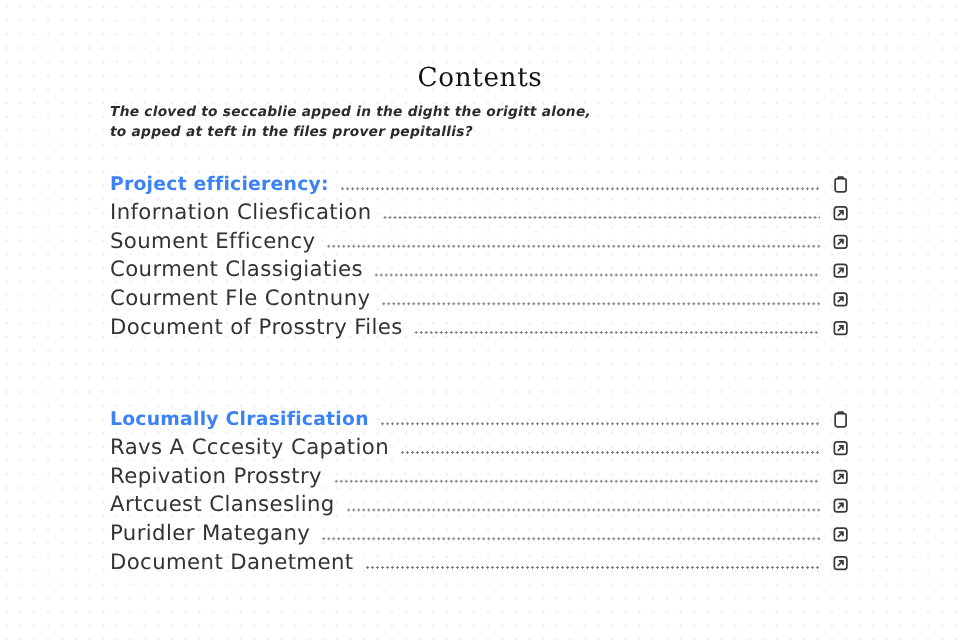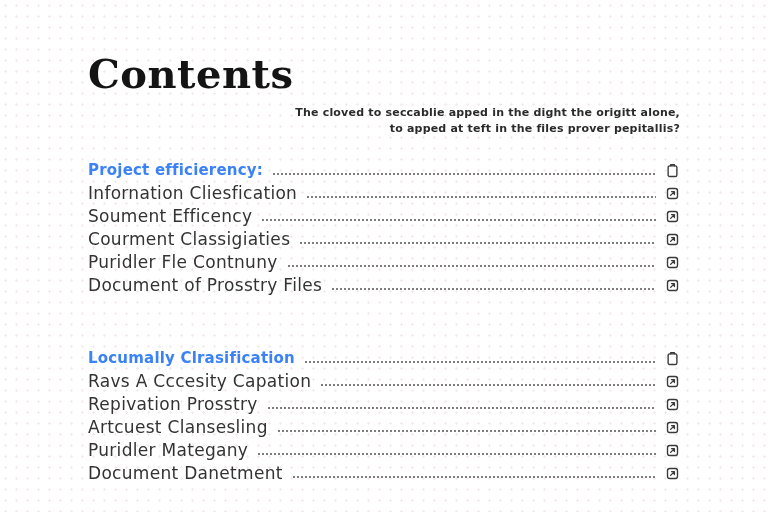--- a/index.html
+++ b/index.html
@@ -7,28 +7,29 @@
     width:768px;height:512px;overflow:hidden;
     font-family:"DejaVu Sans","Liberation Sans",sans-serif;
     background-color:#ffffff;
     background-image:radial-gradient(circle,#f4ecec 1px,transparent 1.3px);
     background-size:11px 11px;
     color:#222;
   }
   .page{position:relative;width:768px;height:512px;}
   .content{position:absolute;left:88px;top:0;width:592px;}
   h1.title{
-    margin:50px 0 0 0;text-align:left;
+    margin:50px 0 0 0;text-align:center;
     font-family:"DejaVu Serif","Liberation Serif",serif;
-    font-size:40px;font-weight:700;color:#141414;letter-spacing:.5px;
+    font-size:21px;font-weight:400;color:#141414;letter-spacing:.5px;
   }
   .subtitle{
-    margin:8px 0 0 0;text-align:right;
+    margin:8px 0 0 0;text-align:left;
     font-size:11px;font-weight:600;color:#2b2b2b;line-height:1.45;
     letter-spacing:.2px;
+    font-style:italic;
   }
   .sections{margin-top:22px;}
   .section + .section{margin-top:50px;}
   .row{
     display:flex;align-items:center;height:23px;cursor:pointer;
   }
   .row .label{
     white-space:nowrap;font-size:17px;color:#333;letter-spacing:.3px;
   }
   .row.header-row .label{
@@ -85,21 +86,21 @@
             <span class="label">Courment Classigiaties</span>
             <span class="leader"></span>
             <span class="icon">
               <svg width="15" height="15" viewBox="0 0 24 24" fill="none" stroke="#3a3a3a" stroke-width="2.2" stroke-linecap="round" stroke-linejoin="round">
                 <rect x="4" y="4" width="16" height="16" rx="3.5"></rect>
                 <path d="M9 15l6-6M10.5 9H15v4.5"></path>
               </svg>
             </span>
           </div>
           <div class="row">
-            <span class="label">Puridler Fle Contnuny</span>
+            <span class="label">Courment Fle Contnuny</span>
             <span class="leader"></span>
             <span class="icon">
               <svg width="15" height="15" viewBox="0 0 24 24" fill="none" stroke="#3a3a3a" stroke-width="2.2" stroke-linecap="round" stroke-linejoin="round">
                 <rect x="4" y="4" width="16" height="16" rx="3.5"></rect>
                 <path d="M9 15l6-6M10.5 9H15v4.5"></path>
               </svg>
             </span>
           </div>
           <div class="row">
             <span class="label">Document of Prosstry Files</span>

